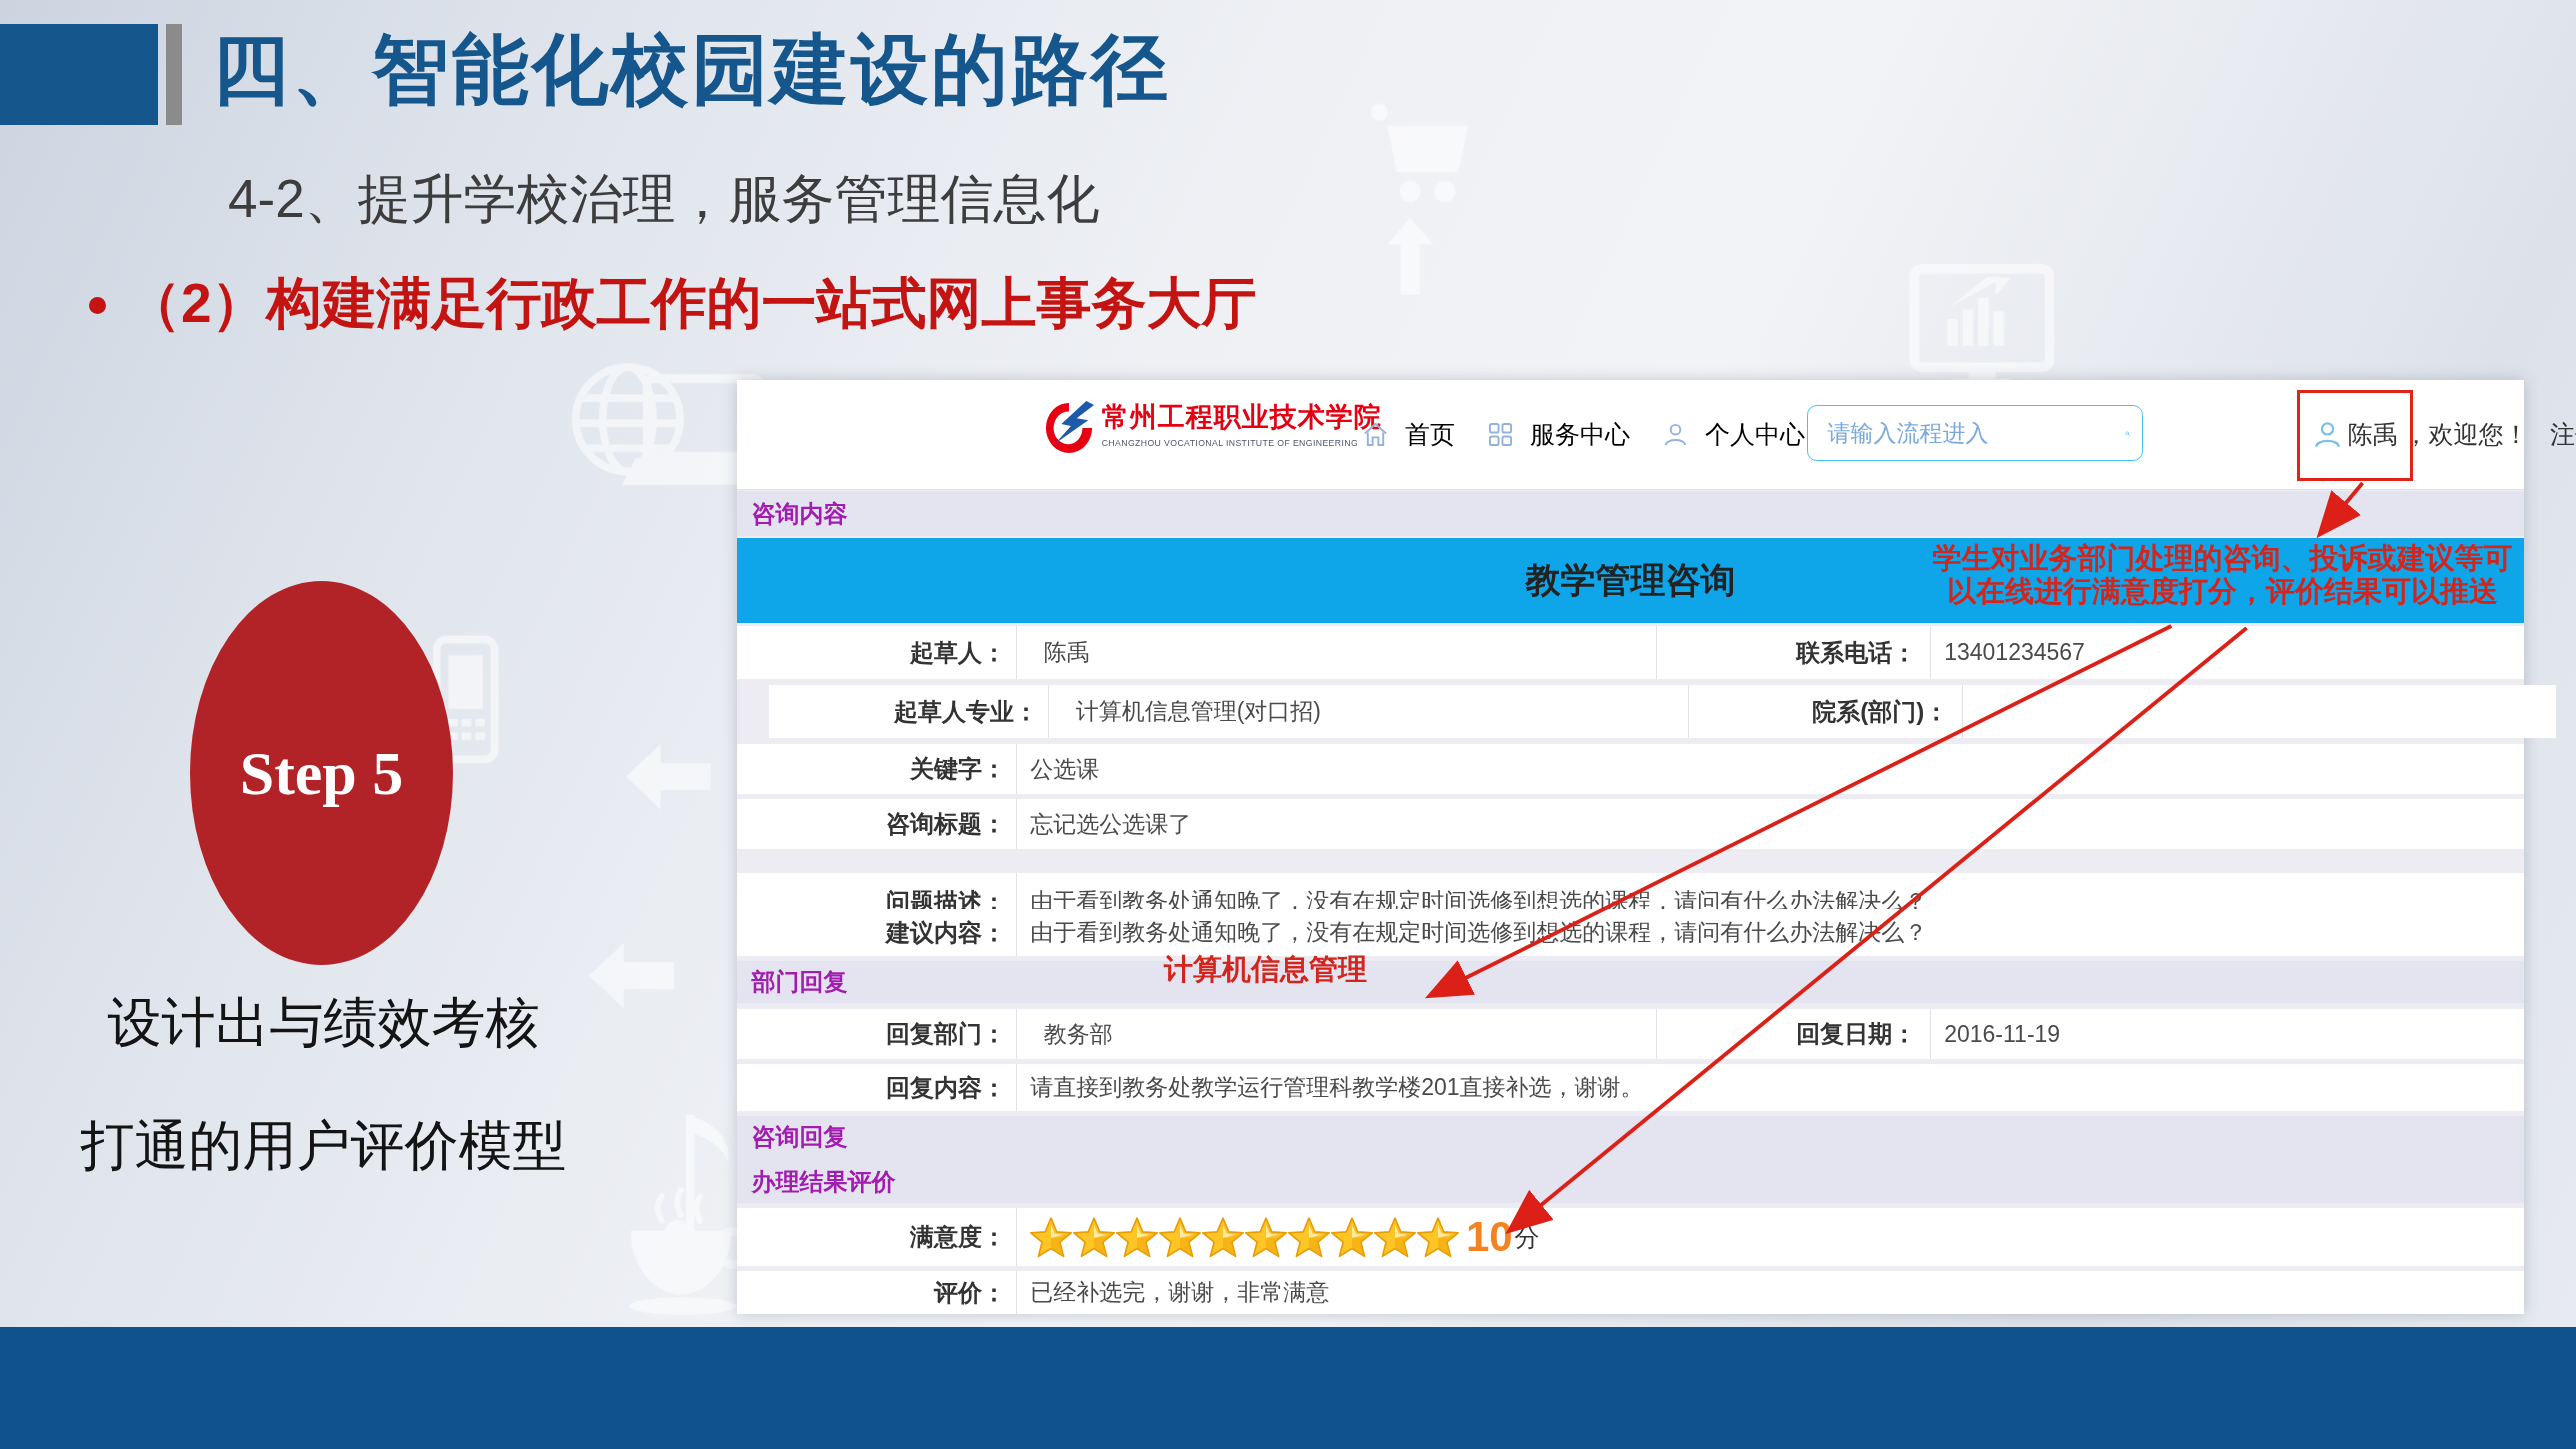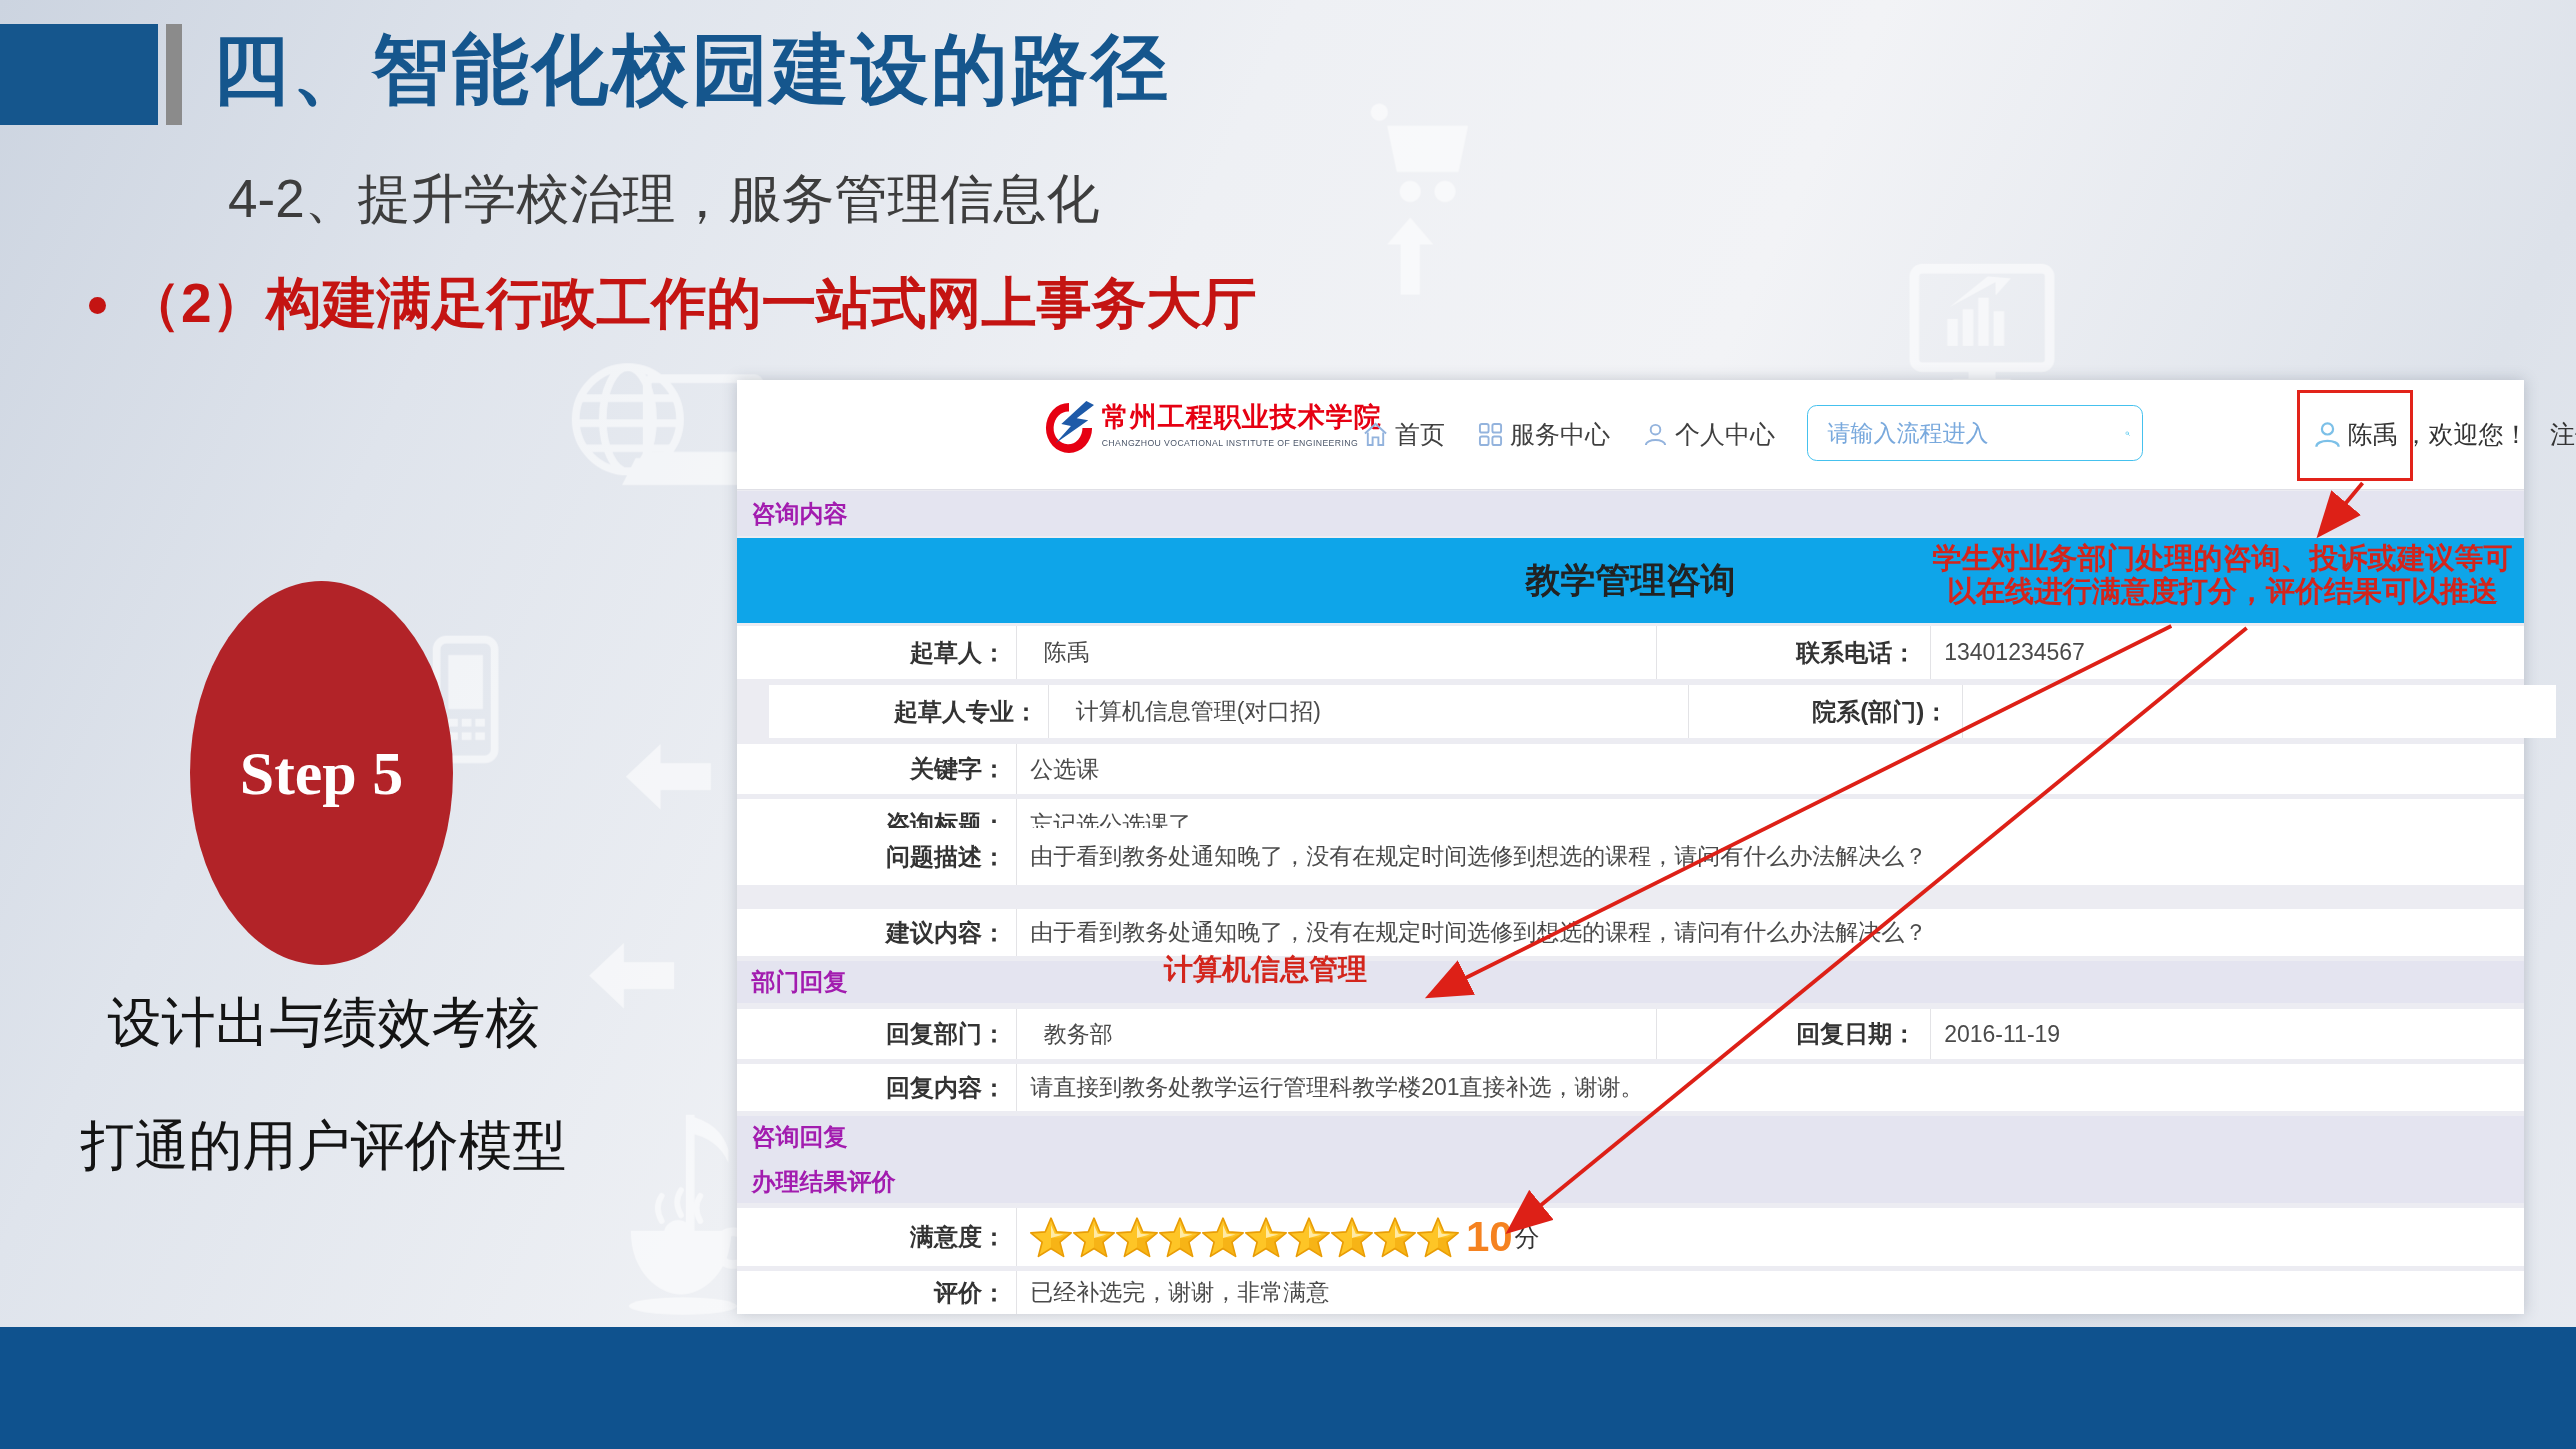--- a/index.html
+++ b/index.html
@@ -22,21 +22,21 @@
   .left-caption{position:absolute;left:24px;top:987px;width:599px;text-align:center;color:#141414;font-size:54px;}
   .left-caption div{margin-bottom:50px;white-space:nowrap;}
   
   .portal{position:absolute;left:737px;top:380px;width:1787px;height:934px;background:#ececf2;
           box-shadow:0 0 13.5px rgba(60,70,90,.25);}
   .portal-header{position:absolute;left:0;top:0;width:1787px;height:109px;background:#fff;border-bottom:1px solid #e0e0e6;}
   .logo-group{position:absolute;left:307px;top:19.3px;display:flex;align-items:flex-start;}
   .logo-text-cn{font-family:"Liberation Serif","DejaVu Serif",serif;font-weight:bold;font-size:27px;color:#e60012;letter-spacing:1px;}
   .logo-text-en{font-size:8.7px;color:#4a5568;letter-spacing:0.4px;margin-top:2.9px;}
   .nav{position:absolute;left:626px;top:0;height:109px;display:flex;align-items:center;gap:33px;}
-  .nav-item{display:flex;align-items:center;gap:7px;font-size:25px;color:#404040;cursor:pointer;white-space:nowrap;}
+  .nav-item{display:flex;align-items:center;gap:17px;font-size:25px;color:#000000;cursor:pointer;white-space:nowrap;}
   .search-box{position:absolute;left:1070px;top:25px;width:334px;height:54px;border:1.9px solid #45c1ee;border-radius:9.7px;
               background:#fff;display:flex;align-items:center;}
   .search-box input{border:none;outline:none;flex:1;height:44px;margin-left:17.4px;font-size:23px;color:#3a79c0;background:transparent;font-family:inherit;}
   .search-box input::placeholder{color:#79a9dd;}
   .search-icon{margin-right:11.6px;}
   .user-area{position:absolute;left:1576px;top:0;height:109px;display:flex;align-items:center;gap:5.8px;font-size:25px;color:#333;white-space:nowrap;}
   .user-logout{margin-left:15.5px;color:#333;cursor:pointer;}
   
   .band{position:absolute;left:0;width:1787px;background:#e4e4f0;display:flex;flex-direction:column;justify-content:center;}
   .band .band-label{font-size:24px;font-weight:bold;color:#a21caf;padding-left:14.5px;}
@@ -47,21 +47,21 @@
              display:flex;align-items:center;justify-content:center;font-size:35px;font-weight:bold;color:#222;}
   .prow{position:absolute;left:0;width:1787px;background:#fff;display:flex;align-items:center;font-size:23px;color:#4a4a4a;}
   .lbl{width:269px;padding-right:9.7px;text-align:right;font-weight:bold;color:#333;border-right:1px solid #e3e3e6;
        align-self:stretch;display:flex;align-items:center;justify-content:flex-end;font-size:24px;}
   .val{flex:1;padding-left:13.5px;}
   .val.split{flex:none;width:626px;border-right:1px solid #e3e3e6;align-self:stretch;display:flex;align-items:center;}
   .lbl2{width:259px;padding-right:13.5px;text-align:right;font-weight:bold;color:#333;border-right:1px solid #e3e3e6;
         align-self:stretch;display:flex;align-items:center;justify-content:flex-end;font-size:24px;}
   .val2{flex:1;padding-left:13.5px;}
   .r1{top:246px;height:53px;} .r2{top:305px;height:53px;margin-left:32px;} .r3{top:364px;height:50px;}
-  .r4{top:419px;height:50px;} .r5{top:448px;height:57px;} .r6{top:529px;height:47px;}
+  .r4{top:419px;height:50px;} .r5{top:493px;height:57px;} .r6{top:529px;height:47px;}
   .r7{top:629px;height:50px;} .r8{top:684px;height:47px;}
   .r9{top:828px;height:58px;} .r10{top:891px;height:43px;}
   .stars{display:flex;align-items:center;}
   .stars svg{width:42px;height:41px;margin-right:1px;}
   .score{font-size:42px;font-weight:bold;color:#f58220;margin-left:5.8px;line-height:1;}
   .score-unit{font-size:25px;color:#333;margin-left:1.9px;}
   
   .annot-layer{position:absolute;left:0;top:0;width:2576px;height:1450px;pointer-events:none;}
   .red-box{position:absolute;left:2297px;top:390px;width:110px;height:85px;border:3.9px solid #e2231a;}
   .annot-note{position:absolute;left:1924px;top:542px;width:597px;text-align:center;

